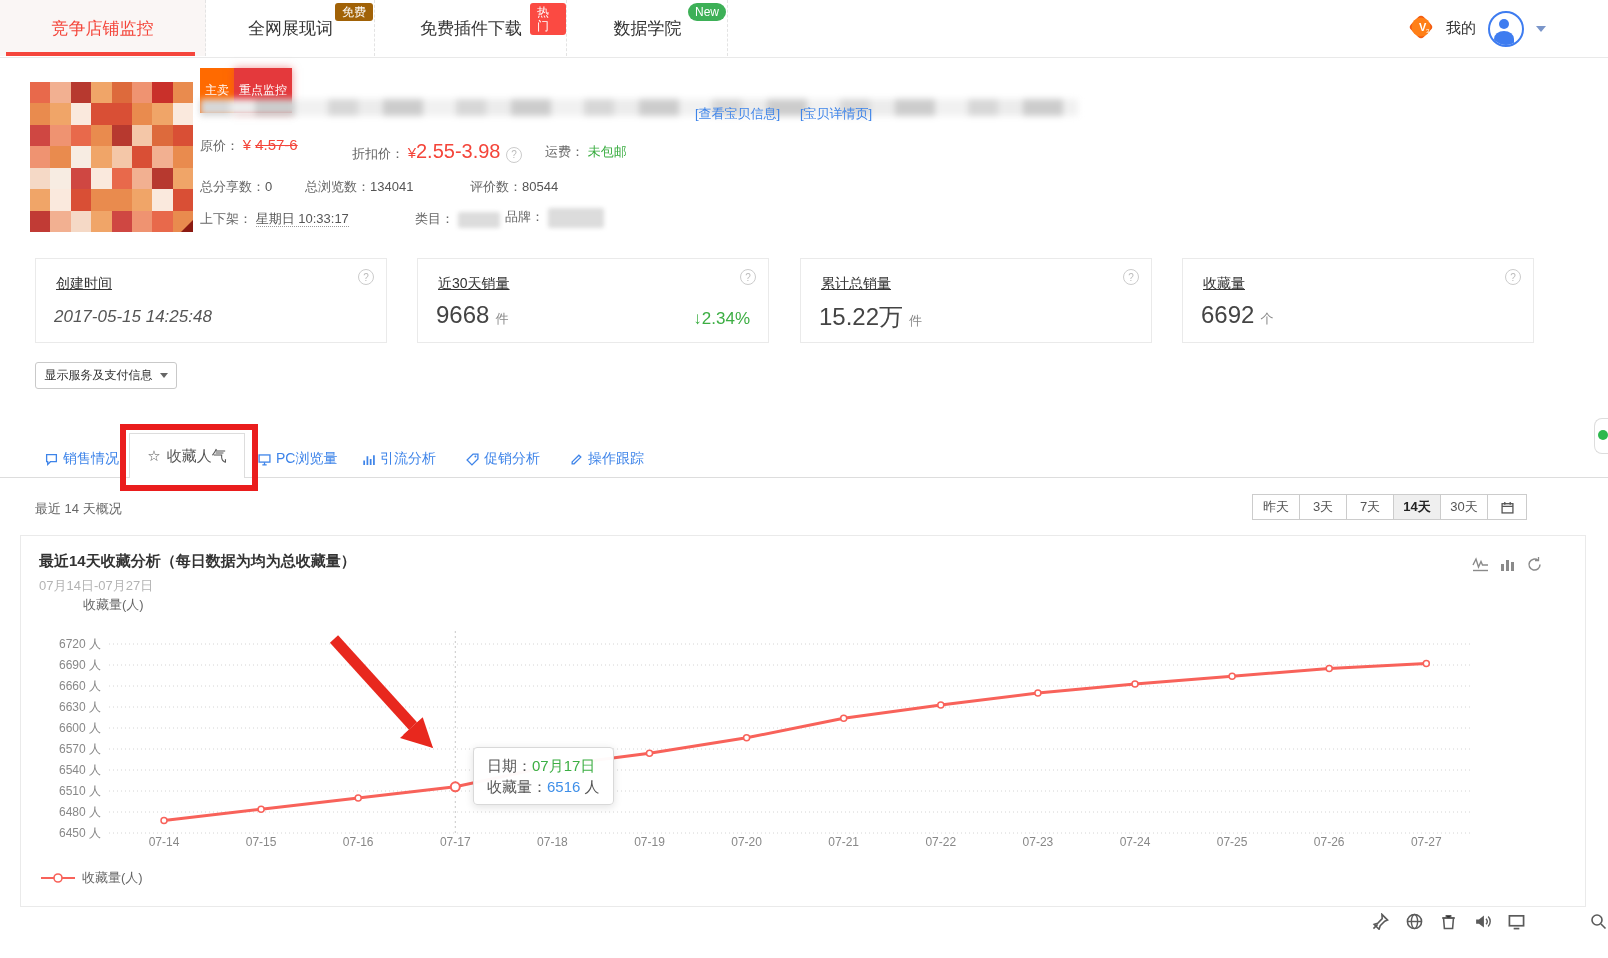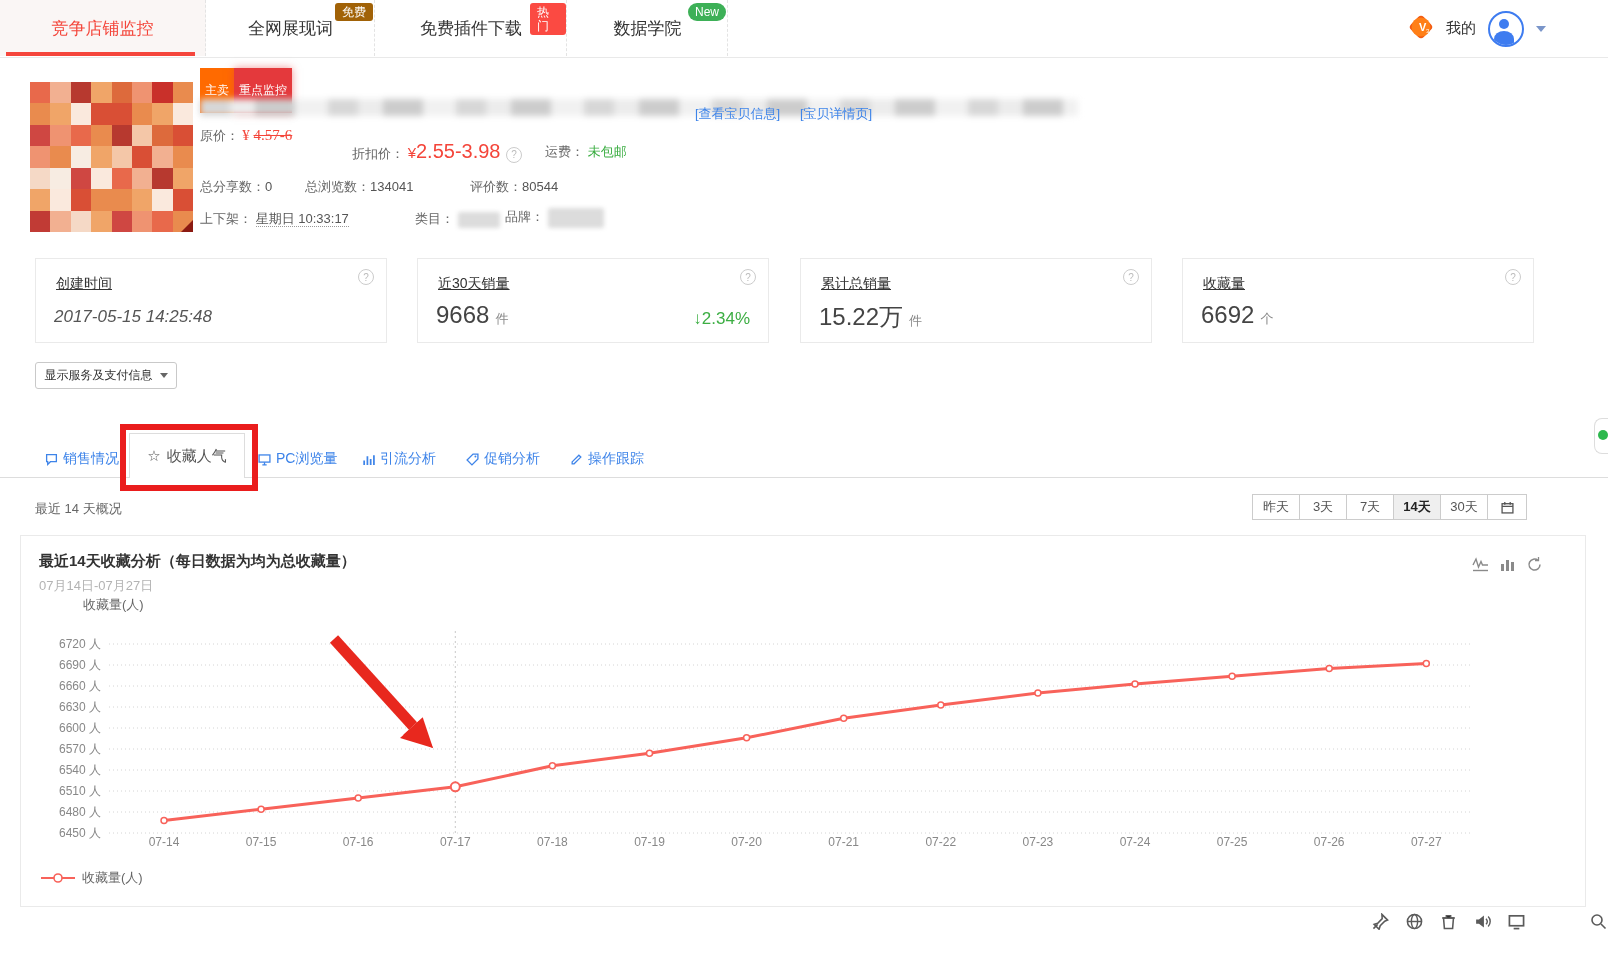--- a/index.html
+++ b/index.html
@@ -183,21 +183,21 @@
   </div>
 <div id="product-fold" class="abs"></div>
 <div id="product-badges">
     <span class="pbadge" style="left: 200px; background: rgb(255, 106, 0);">主卖</span>
     <span class="pbadge" style="left: 234px; background: rgb(228, 57, 60); box-shadow: rgba(230, 60, 60, 0.55) 0px 0px 8px;">重点监控</span>
   </div>
 <div id="title-blur" class="abs"></div>
 <span class="plink" style="left:695px;">[查看宝贝信息]</span>
 <span class="plink" style="left:800px;">[宝贝详情页]</span>
 
-<div class="row-txt" style="left:200px;top:127px;font-family:Liberation Serif, serif;">
+<div class="row-txt" style="left:200px;top:136px;">
   <span class="lbl">原价：</span>
   <span id="orig-price">
     <span>¥</span>
     <span class="num">4.57-6</span>
   </span>
 </div>
 <div class="row-txt" style="left:352px;top:140px;">
   <span class="lbl">折扣价：</span>
   <span id="disc-price">
     <span class="cur">¥</span><span>2.55-3.98</span>
@@ -385,20 +385,25 @@
       <circle cx="1114" cy="147.9" r="3" fill="#fff" stroke="#f8625a" stroke-width="1.5"></circle>
       <circle cx="1211.1" cy="140.2" r="3" fill="#fff" stroke="#f8625a" stroke-width="1.5"></circle>
       <circle cx="1308.1999999999998" cy="132.5" r="3" fill="#fff" stroke="#f8625a" stroke-width="1.5"></circle>
       <circle cx="1405.3" cy="127.6" r="3" fill="#fff" stroke="#f8625a" stroke-width="1.5"></circle>
       <g>
         <line x1="313" y1="103" x2="392" y2="190" stroke="#e8281e" stroke-width="11"></line>
         <polygon points="412,212 401.7,181.3 382.3,198.7" fill="#e8281e"></polygon>
         <polygon points="412,212 398,185 379,202" fill="#e8281e"></polygon>
       </g>
     </svg>
+  <div id="tooltip">
+    <div><span>日期：</span><span class="tv-date">07月17日</span></div>
+    <div><span>收藏量：</span><span class="tv-num">6516</span>
+         <span>人</span></div>
+  </div>
   <div id="legend">
     <svg width="34" height="12" viewBox="0 0 34 12">
       <line x1="0" y1="6" x2="34" y2="6" stroke="#f8625a" stroke-width="2"></line>
       <circle cx="17" cy="6" r="4" fill="#fff" stroke="#f8625a" stroke-width="1.6"></circle>
     </svg>
     <span>收藏量(人)</span>
   </div>
 </div>
 
 <div id="float-widget" class="abs">

